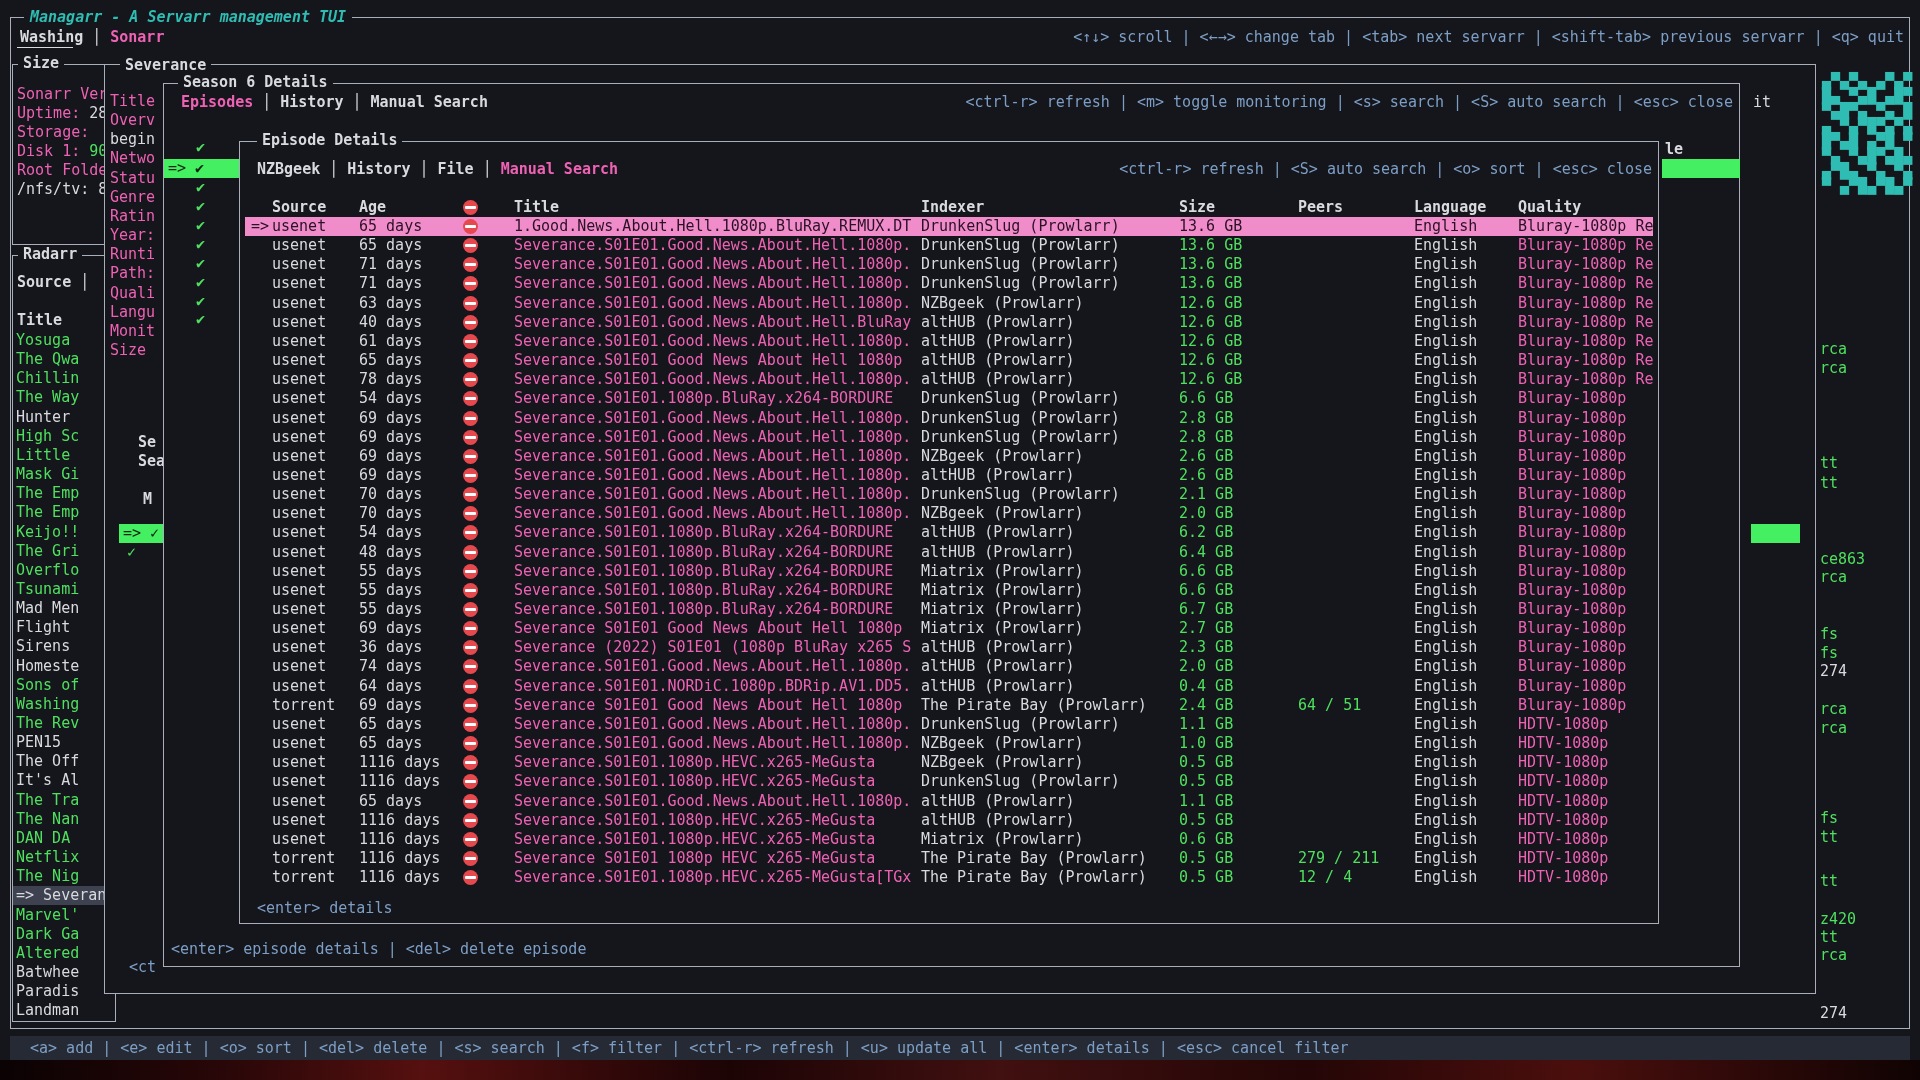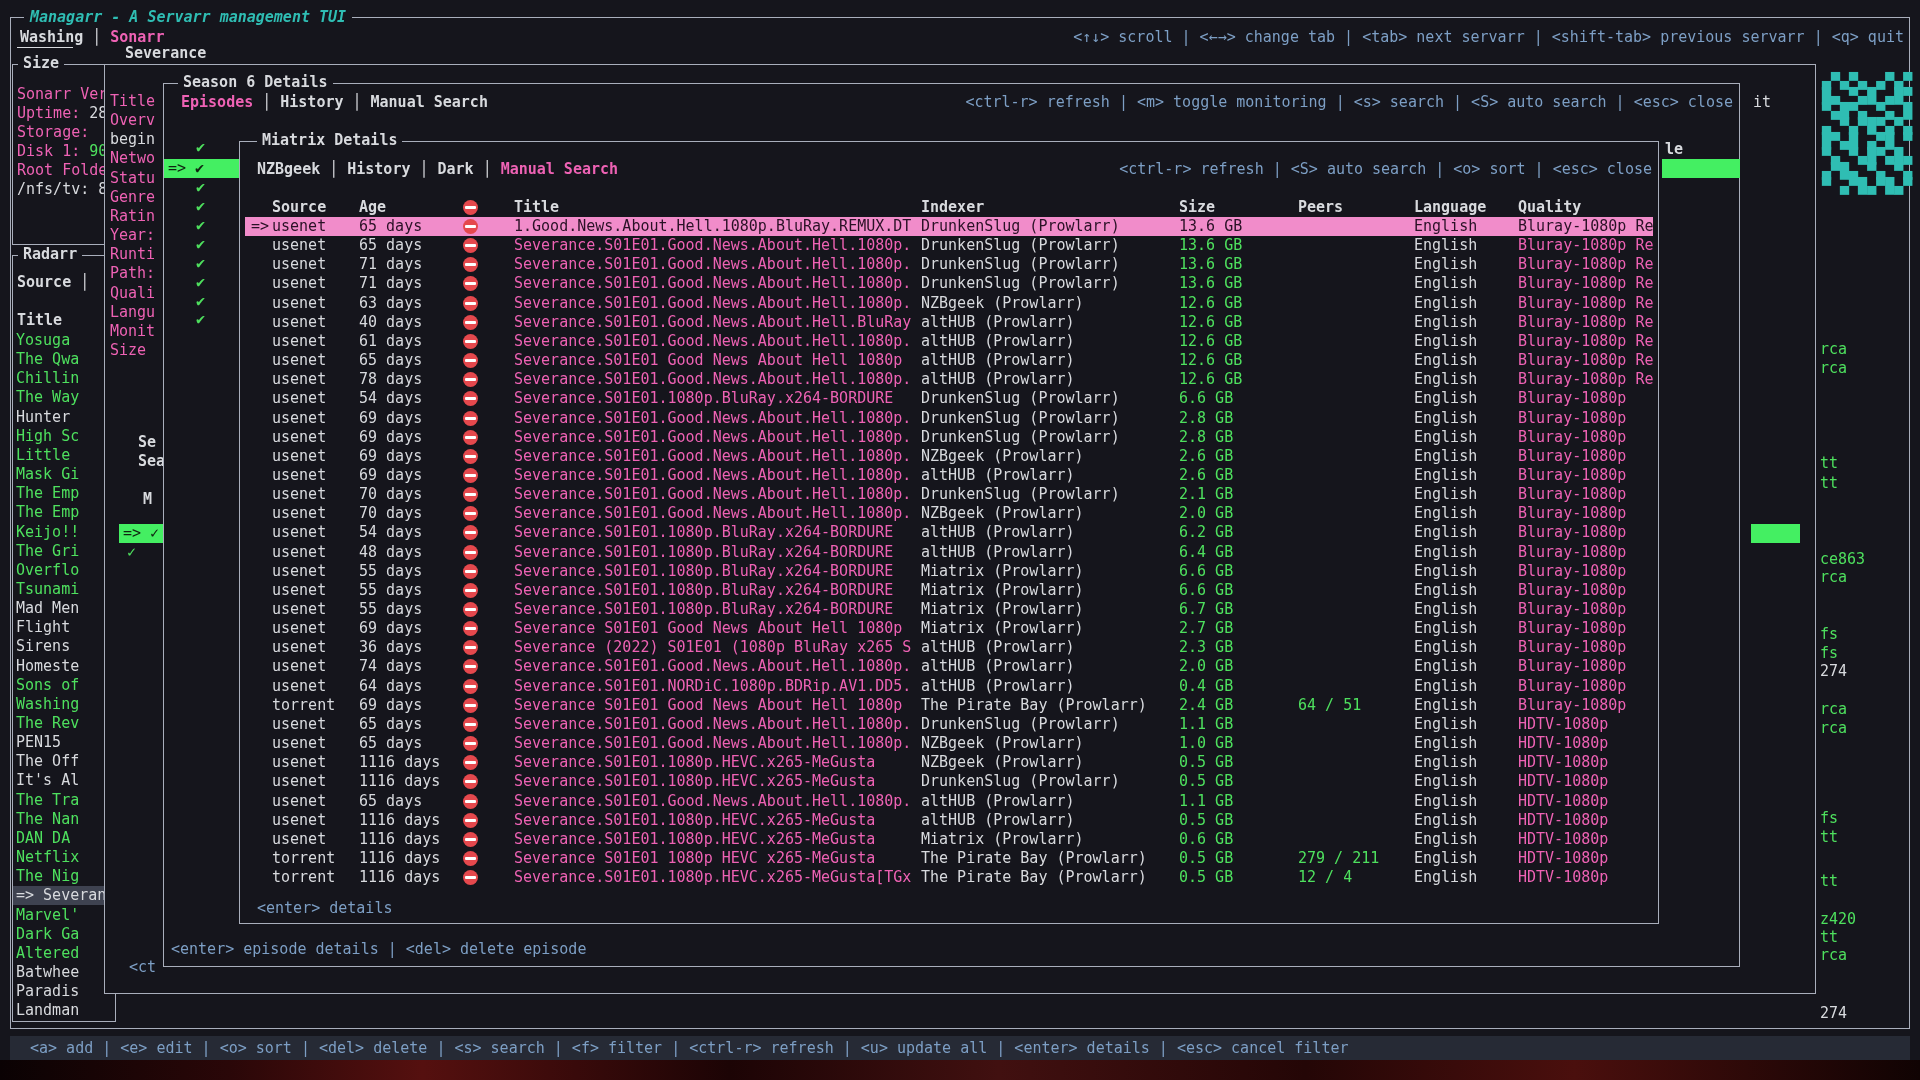--- a/index.html
+++ b/index.html
@@ -69,42 +69,42 @@
 <div class="ptitle" style="left:18px;top:54px;z-index:3">Size</div>
 
 
 <div class="panel" style="left:12px;top:255px;width:104px;height:767px;z-index:3"></div>
 <div class="ptitle" style="left:18px;top:245px;z-index:3">Radarr</div>
 <div class="abs bold c-text" style="left:17px;top:273px;z-index:3">Source │</div>
 <div class="abs bold c-text" style="left:17px;top:311px;z-index:3">Title</div>
 
 
 <div class="panel" style="left:104px;top:64px;width:1712px;height:930px;z-index:4"></div>
-<div class="ptitle" style="left:120px;top:44px;z-index:5">Severance</div>
+<div class="ptitle" style="left:120px;top:56px;z-index:5">Severance</div>
 <div class="abs c-text" style="left:1753px;top:93px;z-index:5">it</div>
 <div class="abs bold c-text" style="left:138px;top:433px;z-index:5">Se</div>
 <div class="abs bold c-text" style="left:138px;top:452px;z-index:5">Sea</div>
 <div class="abs bold c-text" style="left:143px;top:490px;z-index:5">M</div>
 <div class="green-row" style="left:119px;top:524px;width:45px;z-index:5">=&gt; ✓</div>
 <div class="green-row" style="left:1751px;top:524px;width:49px;z-index:5"></div>
 <div class="abs c-green" style="left:127px;top:543px;z-index:5">✓</div>
 <div class="abs c-blue" style="left:129px;top:958px;z-index:5">&lt;ct</div>
 
 
 <div class="panel" style="left:163px;top:83px;width:1577px;height:884px;z-index:6"></div>
 <div class="ptitle" style="left:178px;top:73px;z-index:7">Season 6 Details</div>
 <div class="abs" style="left:181px;top:93px;z-index:7" id="season-tabs"><span class="bold c-pink">Episodes</span><span class="tab-sep">│</span><span class="bold c-text">History</span><span class="tab-sep">│</span><span class="bold c-text">Manual Search</span></div>
 <div class="abs c-blue" style="right:187px;top:93px;z-index:7">&lt;ctrl-r&gt; refresh | &lt;m&gt; toggle monitoring | &lt;s&gt; search | &lt;S&gt; auto search | &lt;esc&gt; close</div>
 <div class="abs" style="left:0;top:0;z-index:7" id="season-sliver"></div>
 <div class="abs bold c-text" style="left:1665px;top:140px;z-index:7">le</div>
 <div class="abs c-blue" style="left:171px;top:940px;z-index:7">&lt;enter&gt; episode details | &lt;del&gt; delete episode</div>
 
 
 <div class="panel" style="left:239px;top:141px;width:1420px;height:783px;z-index:8"></div>
-<div class="ptitle" style="left:257px;top:131px;z-index:9">Miatrix Details</div>
-<div class="abs" style="left:257px;top:160px;z-index:9" id="episode-tabs"><span class="bold c-text">NZBgeek</span><span class="tab-sep">│</span><span class="bold c-text">History</span><span class="tab-sep">│</span><span class="bold c-text">Dark</span><span class="tab-sep">│</span><span class="bold c-pink">Manual Search</span></div>
+<div class="ptitle" style="left:257px;top:131px;z-index:9">Episode Details</div>
+<div class="abs" style="left:257px;top:160px;z-index:9" id="episode-tabs"><span class="bold c-text">NZBgeek</span><span class="tab-sep">│</span><span class="bold c-text">History</span><span class="tab-sep">│</span><span class="bold c-text">File</span><span class="tab-sep">│</span><span class="bold c-pink">Manual Search</span></div>
 <div class="abs c-blue" style="right:268px;top:160px;z-index:9">&lt;ctrl-r&gt; refresh | &lt;S&gt; auto search | &lt;o&gt; sort | &lt;esc&gt; close</div>
 <div class="abs" style="left:245px;top:198px;width:1408px;height:19px;z-index:9" id="results-header"><span class="hdr-cell" style="left: 27px;">Source</span><span class="hdr-cell" style="left: 114px;">Age</span><span class="reject-icon" style="left: 218px;"></span><span class="hdr-cell" style="left: 269px;">Title</span><span class="hdr-cell" style="left: 676px;">Indexer</span><span class="hdr-cell" style="left: 934px;">Size</span><span class="hdr-cell" style="left: 1053px;">Peers</span><span class="hdr-cell" style="left: 1169px;">Language</span><span class="hdr-cell" style="left: 1273px;">Quality</span></div>
 <div class="abs" style="left:245px;top:217px;width:1408px;height:672px;z-index:9" id="results-rows"><div class="t-row selected" style="top: 0px;"><span class="c-src" style="left: 6px;">=&gt;</span><span class="c-src" style="left: 27px;">usenet</span><span class="c-age" style="left: 114px;">65 days</span><span class="reject-icon" style="left: 218px;"></span><span class="c-title" style="left: 269px;">1.Good.News.About.Hell.1080p.BluRay.REMUX.DT</span><span class="c-indexer" style="left: 676px;">DrunkenSlug (Prowlarr)</span><span class="c-size" style="left: 934px;">13.6 GB</span><span class="c-lang" style="left: 1169px;">English</span><span class="c-quality" style="left: 1273px;">Bluray-1080p Re</span></div><div class="t-row" style="top: 19.15px;"><span class="c-src" style="left: 27px;">usenet</span><span class="c-age" style="left: 114px;">65 days</span><span class="reject-icon" style="left: 218px;"></span><span class="c-title" style="left: 269px;">Severance.S01E01.Good.News.About.Hell.1080p.</span><span class="c-indexer" style="left: 676px;">DrunkenSlug (Prowlarr)</span><span class="c-size" style="left: 934px;">13.6 GB</span><span class="c-lang" style="left: 1169px;">English</span><span class="c-quality" style="left: 1273px;">Bluray-1080p Re</span></div><div class="t-row" style="top: 38.3px;"><span class="c-src" style="left: 27px;">usenet</span><span class="c-age" style="left: 114px;">71 days</span><span class="reject-icon" style="left: 218px;"></span><span class="c-title" style="left: 269px;">Severance.S01E01.Good.News.About.Hell.1080p.</span><span class="c-indexer" style="left: 676px;">DrunkenSlug (Prowlarr)</span><span class="c-size" style="left: 934px;">13.6 GB</span><span class="c-lang" style="left: 1169px;">English</span><span class="c-quality" style="left: 1273px;">Bluray-1080p Re</span></div><div class="t-row" style="top: 57.45px;"><span class="c-src" style="left: 27px;">usenet</span><span class="c-age" style="left: 114px;">71 days</span><span class="reject-icon" style="left: 218px;"></span><span class="c-title" style="left: 269px;">Severance.S01E01.Good.News.About.Hell.1080p.</span><span class="c-indexer" style="left: 676px;">DrunkenSlug (Prowlarr)</span><span class="c-size" style="left: 934px;">13.6 GB</span><span class="c-lang" style="left: 1169px;">English</span><span class="c-quality" style="left: 1273px;">Bluray-1080p Re</span></div><div class="t-row" style="top: 76.6px;"><span class="c-src" style="left: 27px;">usenet</span><span class="c-age" style="left: 114px;">63 days</span><span class="reject-icon" style="left: 218px;"></span><span class="c-title" style="left: 269px;">Severance.S01E01.Good.News.About.Hell.1080p.</span><span class="c-indexer" style="left: 676px;">NZBgeek (Prowlarr)</span><span class="c-size" style="left: 934px;">12.6 GB</span><span class="c-lang" style="left: 1169px;">English</span><span class="c-quality" style="left: 1273px;">Bluray-1080p Re</span></div><div class="t-row" style="top: 95.75px;"><span class="c-src" style="left: 27px;">usenet</span><span class="c-age" style="left: 114px;">40 days</span><span class="reject-icon" style="left: 218px;"></span><span class="c-title" style="left: 269px;">Severance.S01E01.Good.News.About.Hell.BluRay</span><span class="c-indexer" style="left: 676px;">altHUB (Prowlarr)</span><span class="c-size" style="left: 934px;">12.6 GB</span><span class="c-lang" style="left: 1169px;">English</span><span class="c-quality" style="left: 1273px;">Bluray-1080p Re</span></div><div class="t-row" style="top: 114.9px;"><span class="c-src" style="left: 27px;">usenet</span><span class="c-age" style="left: 114px;">61 days</span><span class="reject-icon" style="left: 218px;"></span><span class="c-title" style="left: 269px;">Severance.S01E01.Good.News.About.Hell.1080p.</span><span class="c-indexer" style="left: 676px;">altHUB (Prowlarr)</span><span class="c-size" style="left: 934px;">12.6 GB</span><span class="c-lang" style="left: 1169px;">English</span><span class="c-quality" style="left: 1273px;">Bluray-1080p Re</span></div><div class="t-row" style="top: 134.05px;"><span class="c-src" style="left: 27px;">usenet</span><span class="c-age" style="left: 114px;">65 days</span><span class="reject-icon" style="left: 218px;"></span><span class="c-title" style="left: 269px;">Severance.S01E01 Good News About Hell 1080p</span><span class="c-indexer" style="left: 676px;">altHUB (Prowlarr)</span><span class="c-size" style="left: 934px;">12.6 GB</span><span class="c-lang" style="left: 1169px;">English</span><span class="c-quality" style="left: 1273px;">Bluray-1080p Re</span></div><div class="t-row" style="top: 153.2px;"><span class="c-src" style="left: 27px;">usenet</span><span class="c-age" style="left: 114px;">78 days</span><span class="reject-icon" style="left: 218px;"></span><span class="c-title" style="left: 269px;">Severance.S01E01.Good.News.About.Hell.1080p.</span><span class="c-indexer" style="left: 676px;">altHUB (Prowlarr)</span><span class="c-size" style="left: 934px;">12.6 GB</span><span class="c-lang" style="left: 1169px;">English</span><span class="c-quality" style="left: 1273px;">Bluray-1080p Re</span></div><div class="t-row" style="top: 172.35px;"><span class="c-src" style="left: 27px;">usenet</span><span class="c-age" style="left: 114px;">54 days</span><span class="reject-icon" style="left: 218px;"></span><span class="c-title" style="left: 269px;">Severance.S01E01.1080p.BluRay.x264-BORDURE</span><span class="c-indexer" style="left: 676px;">DrunkenSlug (Prowlarr)</span><span class="c-size" style="left: 934px;">6.6 GB</span><span class="c-lang" style="left: 1169px;">English</span><span class="c-quality" style="left: 1273px;">Bluray-1080p</span></div><div class="t-row" style="top: 191.5px;"><span class="c-src" style="left: 27px;">usenet</span><span class="c-age" style="left: 114px;">69 days</span><span class="reject-icon" style="left: 218px;"></span><span class="c-title" style="left: 269px;">Severance.S01E01.Good.News.About.Hell.1080p.</span><span class="c-indexer" style="left: 676px;">DrunkenSlug (Prowlarr)</span><span class="c-size" style="left: 934px;">2.8 GB</span><span class="c-lang" style="left: 1169px;">English</span><span class="c-quality" style="left: 1273px;">Bluray-1080p</span></div><div class="t-row" style="top: 210.65px;"><span class="c-src" style="left: 27px;">usenet</span><span class="c-age" style="left: 114px;">69 days</span><span class="reject-icon" style="left: 218px;"></span><span class="c-title" style="left: 269px;">Severance.S01E01.Good.News.About.Hell.1080p.</span><span class="c-indexer" style="left: 676px;">DrunkenSlug (Prowlarr)</span><span class="c-size" style="left: 934px;">2.8 GB</span><span class="c-lang" style="left: 1169px;">English</span><span class="c-quality" style="left: 1273px;">Bluray-1080p</span></div><div class="t-row" style="top: 229.8px;"><span class="c-src" style="left: 27px;">usenet</span><span class="c-age" style="left: 114px;">69 days</span><span class="reject-icon" style="left: 218px;"></span><span class="c-title" style="left: 269px;">Severance.S01E01.Good.News.About.Hell.1080p.</span><span class="c-indexer" style="left: 676px;">NZBgeek (Prowlarr)</span><span class="c-size" style="left: 934px;">2.6 GB</span><span class="c-lang" style="left: 1169px;">English</span><span class="c-quality" style="left: 1273px;">Bluray-1080p</span></div><div class="t-row" style="top: 248.95px;"><span class="c-src" style="left: 27px;">usenet</span><span class="c-age" style="left: 114px;">69 days</span><span class="reject-icon" style="left: 218px;"></span><span class="c-title" style="left: 269px;">Severance.S01E01.Good.News.About.Hell.1080p.</span><span class="c-indexer" style="left: 676px;">altHUB (Prowlarr)</span><span class="c-size" style="left: 934px;">2.6 GB</span><span class="c-lang" style="left: 1169px;">English</span><span class="c-quality" style="left: 1273px;">Bluray-1080p</span></div><div class="t-row" style="top: 268.1px;"><span class="c-src" style="left: 27px;">usenet</span><span class="c-age" style="left: 114px;">70 days</span><span class="reject-icon" style="left: 218px;"></span><span class="c-title" style="left: 269px;">Severance.S01E01.Good.News.About.Hell.1080p.</span><span class="c-indexer" style="left: 676px;">DrunkenSlug (Prowlarr)</span><span class="c-size" style="left: 934px;">2.1 GB</span><span class="c-lang" style="left: 1169px;">English</span><span class="c-quality" style="left: 1273px;">Bluray-1080p</span></div><div class="t-row" style="top: 287.25px;"><span class="c-src" style="left: 27px;">usenet</span><span class="c-age" style="left: 114px;">70 days</span><span class="reject-icon" style="left: 218px;"></span><span class="c-title" style="left: 269px;">Severance.S01E01.Good.News.About.Hell.1080p.</span><span class="c-indexer" style="left: 676px;">NZBgeek (Prowlarr)</span><span class="c-size" style="left: 934px;">2.0 GB</span><span class="c-lang" style="left: 1169px;">English</span><span class="c-quality" style="left: 1273px;">Bluray-1080p</span></div><div class="t-row" style="top: 306.4px;"><span class="c-src" style="left: 27px;">usenet</span><span class="c-age" style="left: 114px;">54 days</span><span class="reject-icon" style="left: 218px;"></span><span class="c-title" style="left: 269px;">Severance.S01E01.1080p.BluRay.x264-BORDURE</span><span class="c-indexer" style="left: 676px;">altHUB (Prowlarr)</span><span class="c-size" style="left: 934px;">6.2 GB</span><span class="c-lang" style="left: 1169px;">English</span><span class="c-quality" style="left: 1273px;">Bluray-1080p</span></div><div class="t-row" style="top: 325.55px;"><span class="c-src" style="left: 27px;">usenet</span><span class="c-age" style="left: 114px;">48 days</span><span class="reject-icon" style="left: 218px;"></span><span class="c-title" style="left: 269px;">Severance.S01E01.1080p.BluRay.x264-BORDURE</span><span class="c-indexer" style="left: 676px;">altHUB (Prowlarr)</span><span class="c-size" style="left: 934px;">6.4 GB</span><span class="c-lang" style="left: 1169px;">English</span><span class="c-quality" style="left: 1273px;">Bluray-1080p</span></div><div class="t-row" style="top: 344.7px;"><span class="c-src" style="left: 27px;">usenet</span><span class="c-age" style="left: 114px;">55 days</span><span class="reject-icon" style="left: 218px;"></span><span class="c-title" style="left: 269px;">Severance.S01E01.1080p.BluRay.x264-BORDURE</span><span class="c-indexer" style="left: 676px;">Miatrix (Prowlarr)</span><span class="c-size" style="left: 934px;">6.6 GB</span><span class="c-lang" style="left: 1169px;">English</span><span class="c-quality" style="left: 1273px;">Bluray-1080p</span></div><div class="t-row" style="top: 363.85px;"><span class="c-src" style="left: 27px;">usenet</span><span class="c-age" style="left: 114px;">55 days</span><span class="reject-icon" style="left: 218px;"></span><span class="c-title" style="left: 269px;">Severance.S01E01.1080p.BluRay.x264-BORDURE</span><span class="c-indexer" style="left: 676px;">Miatrix (Prowlarr)</span><span class="c-size" style="left: 934px;">6.6 GB</span><span class="c-lang" style="left: 1169px;">English</span><span class="c-quality" style="left: 1273px;">Bluray-1080p</span></div><div class="t-row" style="top: 383px;"><span class="c-src" style="left: 27px;">usenet</span><span class="c-age" style="left: 114px;">55 days</span><span class="reject-icon" style="left: 218px;"></span><span class="c-title" style="left: 269px;">Severance.S01E01.1080p.BluRay.x264-BORDURE</span><span class="c-indexer" style="left: 676px;">Miatrix (Prowlarr)</span><span class="c-size" style="left: 934px;">6.7 GB</span><span class="c-lang" style="left: 1169px;">English</span><span class="c-quality" style="left: 1273px;">Bluray-1080p</span></div><div class="t-row" style="top: 402.15px;"><span class="c-src" style="left: 27px;">usenet</span><span class="c-age" style="left: 114px;">69 days</span><span class="reject-icon" style="left: 218px;"></span><span class="c-title" style="left: 269px;">Severance S01E01 Good News About Hell 1080p</span><span class="c-indexer" style="left: 676px;">Miatrix (Prowlarr)</span><span class="c-size" style="left: 934px;">2.7 GB</span><span class="c-lang" style="left: 1169px;">English</span><span class="c-quality" style="left: 1273px;">Bluray-1080p</span></div><div class="t-row" style="top: 421.3px;"><span class="c-src" style="left: 27px;">usenet</span><span class="c-age" style="left: 114px;">36 days</span><span class="reject-icon" style="left: 218px;"></span><span class="c-title" style="left: 269px;">Severance (2022) S01E01 (1080p BluRay x265 S</span><span class="c-indexer" style="left: 676px;">altHUB (Prowlarr)</span><span class="c-size" style="left: 934px;">2.3 GB</span><span class="c-lang" style="left: 1169px;">English</span><span class="c-quality" style="left: 1273px;">Bluray-1080p</span></div><div class="t-row" style="top: 440.45px;"><span class="c-src" style="left: 27px;">usenet</span><span class="c-age" style="left: 114px;">74 days</span><span class="reject-icon" style="left: 218px;"></span><span class="c-title" style="left: 269px;">Severance.S01E01.Good.News.About.Hell.1080p.</span><span class="c-indexer" style="left: 676px;">altHUB (Prowlarr)</span><span class="c-size" style="left: 934px;">2.0 GB</span><span class="c-lang" style="left: 1169px;">English</span><span class="c-quality" style="left: 1273px;">Bluray-1080p</span></div><div class="t-row" style="top: 459.6px;"><span class="c-src" style="left: 27px;">usenet</span><span class="c-age" style="left: 114px;">64 days</span><span class="reject-icon" style="left: 218px;"></span><span class="c-title" style="left: 269px;">Severance.S01E01.NORDiC.1080p.BDRip.AV1.DD5.</span><span class="c-indexer" style="left: 676px;">altHUB (Prowlarr)</span><span class="c-size" style="left: 934px;">0.4 GB</span><span class="c-lang" style="left: 1169px;">English</span><span class="c-quality" style="left: 1273px;">Bluray-1080p</span></div><div class="t-row" style="top: 478.75px;"><span class="c-src" style="left: 27px;">torrent</span><span class="c-age" style="left: 114px;">69 days</span><span class="reject-icon" style="left: 218px;"></span><span class="c-title" style="left: 269px;">Severance S01E01 Good News About Hell 1080p</span><span class="c-indexer" style="left: 676px;">The Pirate Bay (Prowlarr)</span><span class="c-size" style="left: 934px;">2.4 GB</span><span class="c-peers" style="left: 1053px;">64 / 51</span><span class="c-lang" style="left: 1169px;">English</span><span class="c-quality" style="left: 1273px;">Bluray-1080p</span></div><div class="t-row" style="top: 497.9px;"><span class="c-src" style="left: 27px;">usenet</span><span class="c-age" style="left: 114px;">65 days</span><span class="reject-icon" style="left: 218px;"></span><span class="c-title" style="left: 269px;">Severance.S01E01.Good.News.About.Hell.1080p.</span><span class="c-indexer" style="left: 676px;">DrunkenSlug (Prowlarr)</span><span class="c-size" style="left: 934px;">1.1 GB</span><span class="c-lang" style="left: 1169px;">English</span><span class="c-quality" style="left: 1273px;">HDTV-1080p</span></div><div class="t-row" style="top: 517.05px;"><span class="c-src" style="left: 27px;">usenet</span><span class="c-age" style="left: 114px;">65 days</span><span class="reject-icon" style="left: 218px;"></span><span class="c-title" style="left: 269px;">Severance.S01E01.Good.News.About.Hell.1080p.</span><span class="c-indexer" style="left: 676px;">NZBgeek (Prowlarr)</span><span class="c-size" style="left: 934px;">1.0 GB</span><span class="c-lang" style="left: 1169px;">English</span><span class="c-quality" style="left: 1273px;">HDTV-1080p</span></div><div class="t-row" style="top: 536.2px;"><span class="c-src" style="left: 27px;">usenet</span><span class="c-age" style="left: 114px;">1116 days</span><span class="reject-icon" style="left: 218px;"></span><span class="c-title" style="left: 269px;">Severance.S01E01.1080p.HEVC.x265-MeGusta</span><span class="c-indexer" style="left: 676px;">NZBgeek (Prowlarr)</span><span class="c-size" style="left: 934px;">0.5 GB</span><span class="c-lang" style="left: 1169px;">English</span><span class="c-quality" style="left: 1273px;">HDTV-1080p</span></div><div class="t-row" style="top: 555.35px;"><span class="c-src" style="left: 27px;">usenet</span><span class="c-age" style="left: 114px;">1116 days</span><span class="reject-icon" style="left: 218px;"></span><span class="c-title" style="left: 269px;">Severance.S01E01.1080p.HEVC.x265-MeGusta</span><span class="c-indexer" style="left: 676px;">DrunkenSlug (Prowlarr)</span><span class="c-size" style="left: 934px;">0.5 GB</span><span class="c-lang" style="left: 1169px;">English</span><span class="c-quality" style="left: 1273px;">HDTV-1080p</span></div><div class="t-row" style="top: 574.5px;"><span class="c-src" style="left: 27px;">usenet</span><span class="c-age" style="left: 114px;">65 days</span><span class="reject-icon" style="left: 218px;"></span><span class="c-title" style="left: 269px;">Severance.S01E01.Good.News.About.Hell.1080p.</span><span class="c-indexer" style="left: 676px;">altHUB (Prowlarr)</span><span class="c-size" style="left: 934px;">1.1 GB</span><span class="c-lang" style="left: 1169px;">English</span><span class="c-quality" style="left: 1273px;">HDTV-1080p</span></div><div class="t-row" style="top: 593.65px;"><span class="c-src" style="left: 27px;">usenet</span><span class="c-age" style="left: 114px;">1116 days</span><span class="reject-icon" style="left: 218px;"></span><span class="c-title" style="left: 269px;">Severance.S01E01.1080p.HEVC.x265-MeGusta</span><span class="c-indexer" style="left: 676px;">altHUB (Prowlarr)</span><span class="c-size" style="left: 934px;">0.5 GB</span><span class="c-lang" style="left: 1169px;">English</span><span class="c-quality" style="left: 1273px;">HDTV-1080p</span></div><div class="t-row" style="top: 612.8px;"><span class="c-src" style="left: 27px;">usenet</span><span class="c-age" style="left: 114px;">1116 days</span><span class="reject-icon" style="left: 218px;"></span><span class="c-title" style="left: 269px;">Severance.S01E01.1080p.HEVC.x265-MeGusta</span><span class="c-indexer" style="left: 676px;">Miatrix (Prowlarr)</span><span class="c-size" style="left: 934px;">0.6 GB</span><span class="c-lang" style="left: 1169px;">English</span><span class="c-quality" style="left: 1273px;">HDTV-1080p</span></div><div class="t-row" style="top: 631.95px;"><span class="c-src" style="left: 27px;">torrent</span><span class="c-age" style="left: 114px;">1116 days</span><span class="reject-icon" style="left: 218px;"></span><span class="c-title" style="left: 269px;">Severance S01E01 1080p HEVC x265-MeGusta</span><span class="c-indexer" style="left: 676px;">The Pirate Bay (Prowlarr)</span><span class="c-size" style="left: 934px;">0.5 GB</span><span class="c-peers" style="left: 1053px;">279 / 211</span><span class="c-lang" style="left: 1169px;">English</span><span class="c-quality" style="left: 1273px;">HDTV-1080p</span></div><div class="t-row" style="top: 651.1px;"><span class="c-src" style="left: 27px;">torrent</span><span class="c-age" style="left: 114px;">1116 days</span><span class="reject-icon" style="left: 218px;"></span><span class="c-title" style="left: 269px;">Severance.S01E01.1080p.HEVC.x265-MeGusta[TGx</span><span class="c-indexer" style="left: 676px;">The Pirate Bay (Prowlarr)</span><span class="c-size" style="left: 934px;">0.5 GB</span><span class="c-peers" style="left: 1053px;">12 / 4</span><span class="c-lang" style="left: 1169px;">English</span><span class="c-quality" style="left: 1273px;">HDTV-1080p</span></div></div>
 <div class="abs c-blue" style="left:257px;top:899px;z-index:9">&lt;enter&gt; details</div>
 
 <div class="abs" style="left: 17px; top: 85px; z-index: 3;"><span class="c-pink">Sonarr Ver</span><span class="c-text"></span></div><div class="abs" style="left: 17px; top: 104px; z-index: 3;"><span class="c-pink">Uptime: </span><span class="c-text">28</span></div><div class="abs" style="left: 17px; top: 123px; z-index: 3;"><span class="c-pink">Storage:</span><span class="c-text"></span></div><div class="abs" style="left: 17px; top: 142px; z-index: 3;"><span class="c-pink">Disk 1: </span><span class="c-green">90</span></div><div class="abs" style="left: 17px; top: 161px; z-index: 3;"><span class="c-pink">Root Folde</span><span class="c-text"></span></div><div class="abs" style="left: 17px; top: 180px; z-index: 3;"><span class="c-pink"></span><span class="c-text">/nfs/tv: 8</span></div><div class="abs c-green" style="left: 16px; top: 331px; z-index: 3;">Yosuga</div><div class="abs c-green" style="left: 16px; top: 350.15px; z-index: 3;">The Qwa</div><div class="abs c-green" style="left: 16px; top: 369.3px; z-index: 3;">Chillin</div><div class="abs c-green" style="left: 16px; top: 388.45px; z-index: 3;">The Way</div><div class="abs c-text" style="left: 16px; top: 407.6px; z-index: 3;">Hunter</div><div class="abs c-green" style="left: 16px; top: 426.75px; z-index: 3;">High Sc</div><div class="abs c-green" style="left: 16px; top: 445.9px; z-index: 3;">Little</div><div class="abs c-green" style="left: 16px; top: 465.05px; z-index: 3;">Mask Gi</div><div class="abs c-green" style="left: 16px; top: 484.2px; z-index: 3;">The Emp</div><div class="abs c-green" style="left: 16px; top: 503.35px; z-index: 3;">The Emp</div><div class="abs c-green" style="left: 16px; top: 522.5px; z-index: 3;">Keijo!!</div><div class="abs c-green" style="left: 16px; top: 541.65px; z-index: 3;">The Gri</div><div class="abs c-green" style="left: 16px; top: 560.8px; z-index: 3;">Overflo</div><div class="abs c-green" style="left: 16px; top: 579.95px; z-index: 3;">Tsunami</div><div class="abs c-text" style="left: 16px; top: 599.1px; z-index: 3;">Mad Men</div><div class="abs c-text" style="left: 16px; top: 618.25px; z-index: 3;">Flight</div><div class="abs c-text" style="left: 16px; top: 637.4px; z-index: 3;">Sirens</div><div class="abs c-text" style="left: 16px; top: 656.55px; z-index: 3;">Homeste</div><div class="abs c-green" style="left: 16px; top: 675.7px; z-index: 3;">Sons of</div><div class="abs c-green" style="left: 16px; top: 694.85px; z-index: 3;">Washing</div><div class="abs c-green" style="left: 16px; top: 714px; z-index: 3;">The Rev</div><div class="abs c-text" style="left: 16px; top: 733.15px; z-index: 3;">PEN15</div><div class="abs c-text" style="left: 16px; top: 752.3px; z-index: 3;">The Off</div><div class="abs c-text" style="left: 16px; top: 771.45px; z-index: 3;">It's Al</div><div class="abs c-green" style="left: 16px; top: 790.6px; z-index: 3;">The Tra</div><div class="abs c-green" style="left: 16px; top: 809.75px; z-index: 3;">The Nan</div><div class="abs c-green" style="left: 16px; top: 828.9px; z-index: 3;">DAN DA</div><div class="abs c-green" style="left: 16px; top: 848.05px; z-index: 3;">Netflix</div><div class="abs c-green" style="left: 16px; top: 867.2px; z-index: 3;">The Nig</div><div class="abs series-sel" style="left: 13px; top: 886.35px; z-index: 3;">=&gt; Severan</div><div class="abs c-green" style="left: 16px; top: 905.5px; z-index: 3;">Marvel'</div><div class="abs c-green" style="left: 16px; top: 924.65px; z-index: 3;">Dark Ga</div><div class="abs c-green" style="left: 16px; top: 943.8px; z-index: 3;">Altered</div><div class="abs c-text" style="left: 16px; top: 962.95px; z-index: 3;">Batwhee</div><div class="abs c-text" style="left: 16px; top: 982.1px; z-index: 3;">Paradis</div><div class="abs c-text" style="left: 16px; top: 1001.25px; z-index: 3;">Landman</div><div class="abs c-pink" style="left: 110px; top: 92px; z-index: 5;">Title</div><div class="abs c-pink" style="left: 110px; top: 111.15px; z-index: 5;">Overv</div><div class="abs c-text" style="left: 110px; top: 130.3px; z-index: 5;">begin</div><div class="abs c-pink" style="left: 110px; top: 149.45px; z-index: 5;">Netwo</div><div class="abs c-pink" style="left: 110px; top: 168.6px; z-index: 5;">Statu</div><div class="abs c-pink" style="left: 110px; top: 187.75px; z-index: 5;">Genre</div><div class="abs c-pink" style="left: 110px; top: 206.9px; z-index: 5;">Ratin</div><div class="abs c-pink" style="left: 110px; top: 226.05px; z-index: 5;">Year:</div><div class="abs c-pink" style="left: 110px; top: 245.2px; z-index: 5;">Runti</div><div class="abs c-pink" style="left: 110px; top: 264.35px; z-index: 5;">Path:</div><div class="abs c-pink" style="left: 110px; top: 283.5px; z-index: 5;">Quali</div><div class="abs c-pink" style="left: 110px; top: 302.65px; z-index: 5;">Langu</div><div class="abs c-pink" style="left: 110px; top: 321.8px; z-index: 5;">Monit</div><div class="abs c-pink" style="left: 110px; top: 340.95px; z-index: 5;">Size</div><div class="abs c-green" style="left: 196px; top: 138px; z-index: 7;">✔</div><div class="abs c-green" style="left: 196px; top: 178px; z-index: 7;">✔</div><div class="abs c-green" style="left: 196px; top: 197px; z-index: 7;">✔</div><div class="abs c-green" style="left: 196px; top: 216px; z-index: 7;">✔</div><div class="abs c-green" style="left: 196px; top: 235px; z-index: 7;">✔</div><div class="abs c-green" style="left: 196px; top: 254px; z-index: 7;">✔</div><div class="abs c-green" style="left: 196px; top: 273px; z-index: 7;">✔</div><div class="abs c-green" style="left: 196px; top: 292px; z-index: 7;">✔</div><div class="abs c-green" style="left: 196px; top: 310px; z-index: 7;">✔</div><div class="green-row" style="left: 164px; top: 159px; width: 75px; z-index: 7;">=&gt; ✔</div><div class="green-row" style="left: 1662px; top: 159px; width: 78px; z-index: 7;"></div><div class="abs c-green" style="left: 1820px; top: 340px; z-index: 2;">rca</div><div class="abs c-green" style="left: 1820px; top: 359px; z-index: 2;">rca</div><div class="abs c-green" style="left: 1820px; top: 454px; z-index: 2;">tt</div><div class="abs c-green" style="left: 1820px; top: 474px; z-index: 2;">tt</div><div class="abs c-green" style="left: 1820px; top: 550px; z-index: 2;">ce863</div><div class="abs c-green" style="left: 1820px; top: 568px; z-index: 2;">rca</div><div class="abs c-green" style="left: 1820px; top: 625px; z-index: 2;">fs</div><div class="abs c-green" style="left: 1820px; top: 644px; z-index: 2;">fs</div><div class="abs c-text" style="left: 1820px; top: 662px; z-index: 2;">274</div><div class="abs c-green" style="left: 1820px; top: 700px; z-index: 2;">rca</div><div class="abs c-green" style="left: 1820px; top: 719px; z-index: 2;">rca</div><div class="abs c-green" style="left: 1820px; top: 809px; z-index: 2;">fs</div><div class="abs c-green" style="left: 1820px; top: 828px; z-index: 2;">tt</div><div class="abs c-green" style="left: 1820px; top: 872px; z-index: 2;">tt</div><div class="abs c-green" style="left: 1820px; top: 910px; z-index: 2;">z420</div><div class="abs c-green" style="left: 1820px; top: 928px; z-index: 2;">tt</div><div class="abs c-green" style="left: 1820px; top: 946px; z-index: 2;">rca</div><div class="abs c-text" style="left: 1820px; top: 1004px; z-index: 2;">274</div>
 
 
 </body></html>

